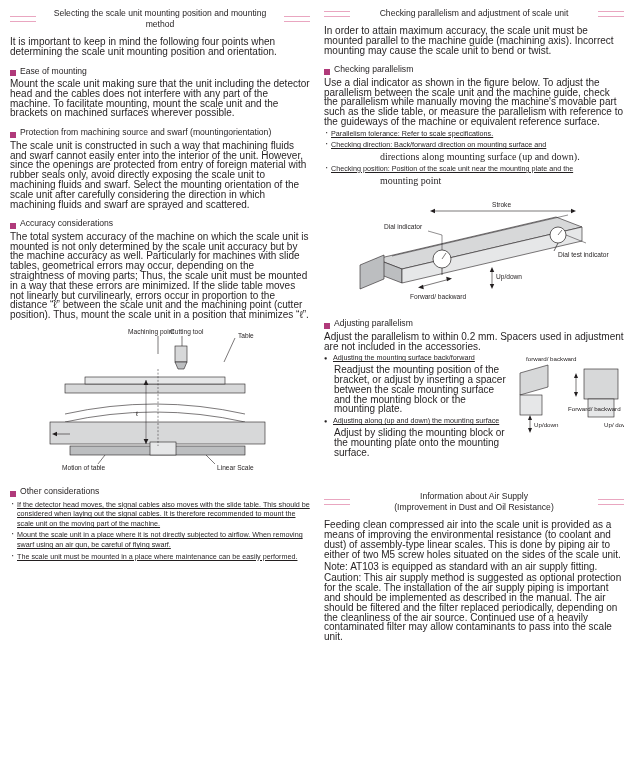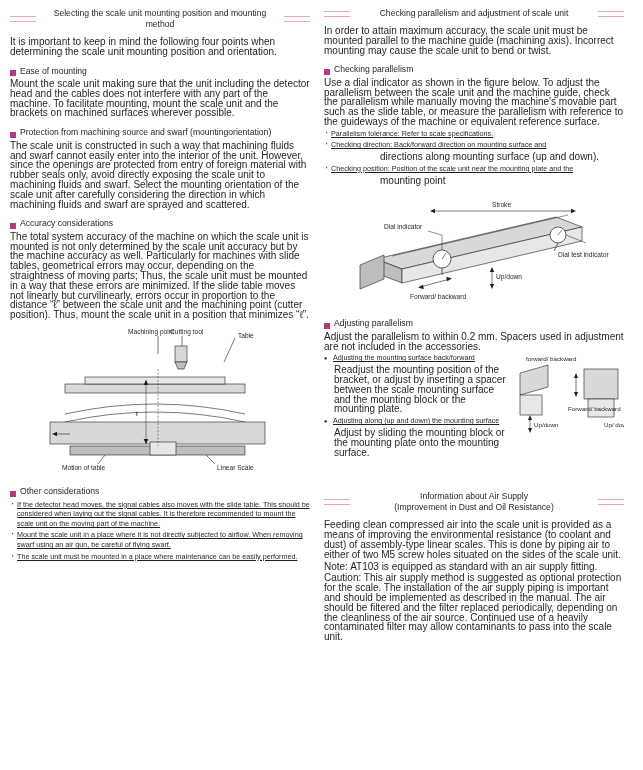--- a/index.html
+++ b/index.html
@@ -111,20 +111,21 @@
     top: 0.5px;
     font-size: 5.5px;
   }
   .hang {
     padding-left: 10px;
     line-height: 9.8px;
   }
   .center-ind {
     padding-left: 56px;
     line-height: 9.8px;
+    font-family: Liberation Serif, serif;
   }
 
   
   .figwrap { position: relative; }
   svg { display: block; }
   .lbl {
     font-family: "Liberation Sans", sans-serif;
     font-size: 6.6px;
     fill: #231f20;
   }

